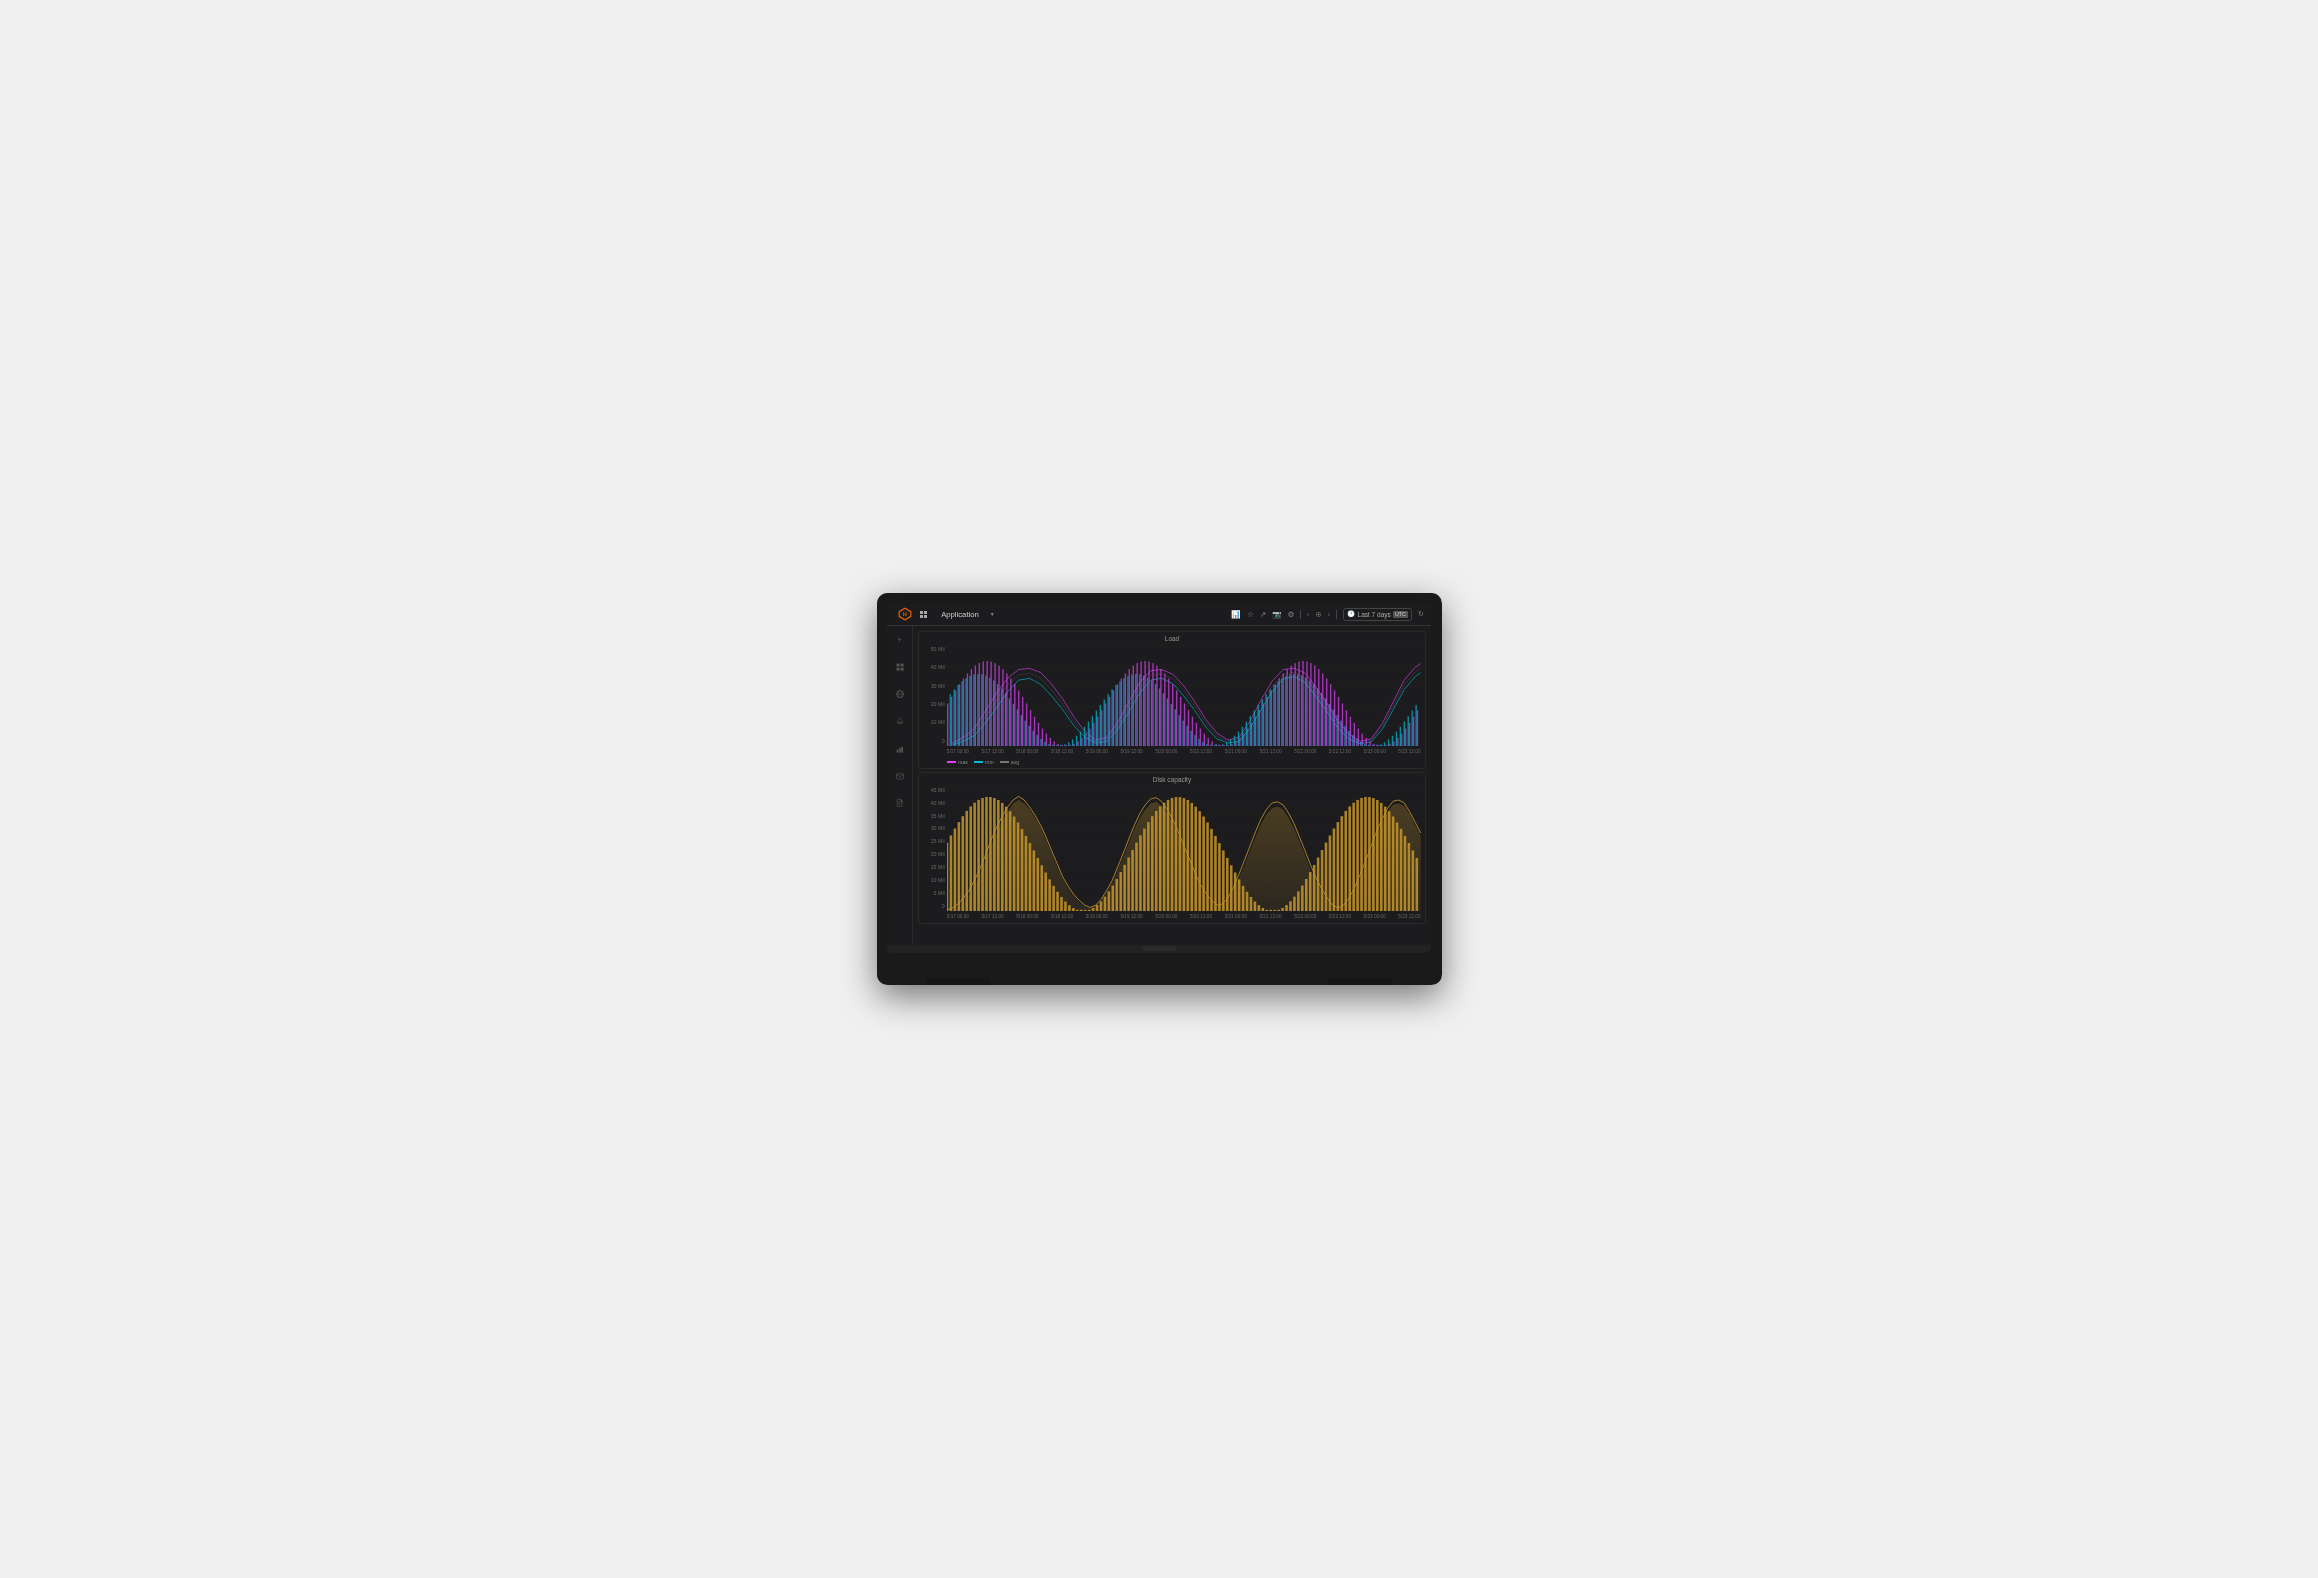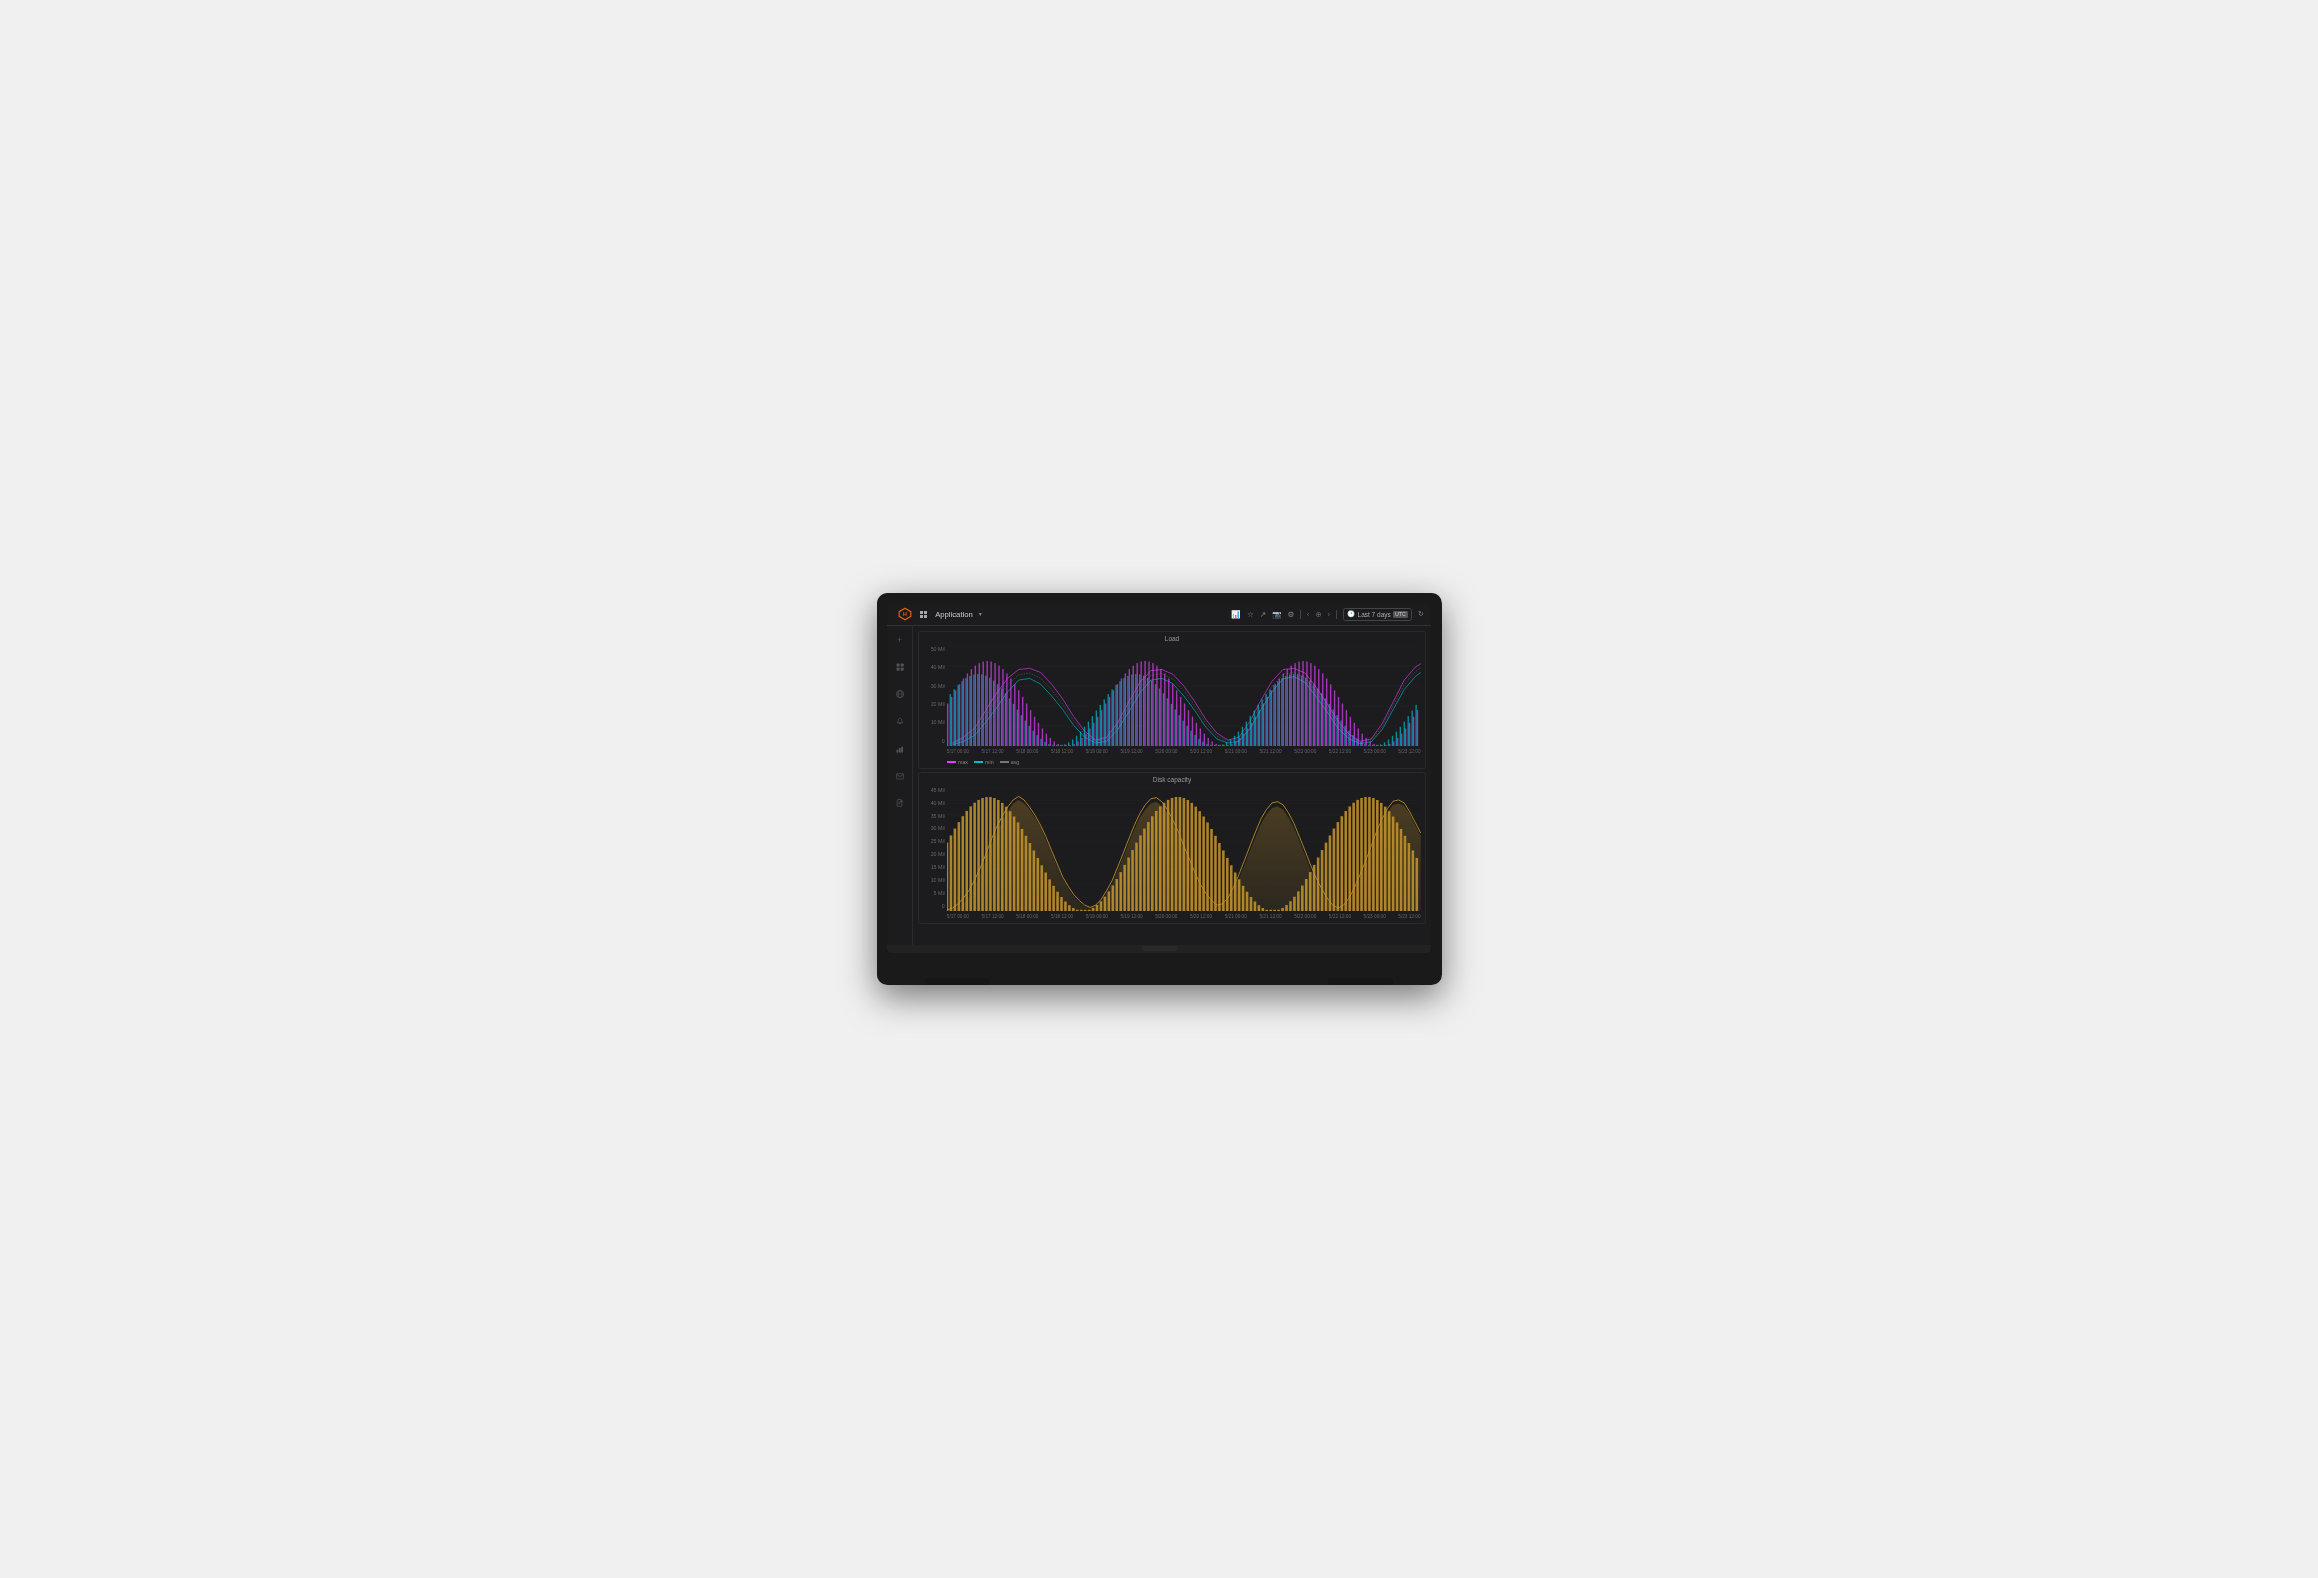--- a/index.html
+++ b/index.html
@@ -84,21 +84,21 @@
       justify-content: center;
       margin-right: 4.7px;
     }
     .logo-icon {
       width: 14px;
       height: 14px;
     }
     .app-title {
       display: flex;
       align-items: center;
-      gap: 6px;
+      gap: 12px;
       color: #ccc;
       font-size: 7.7px;
     }
     .app-title .grid-icon {
       display: inline-grid;
       grid-template-columns: 1fr 1fr;
       gap: 1.2px;
       width: 7px;
       height: 7px;
       margin-right: 2.4px;

